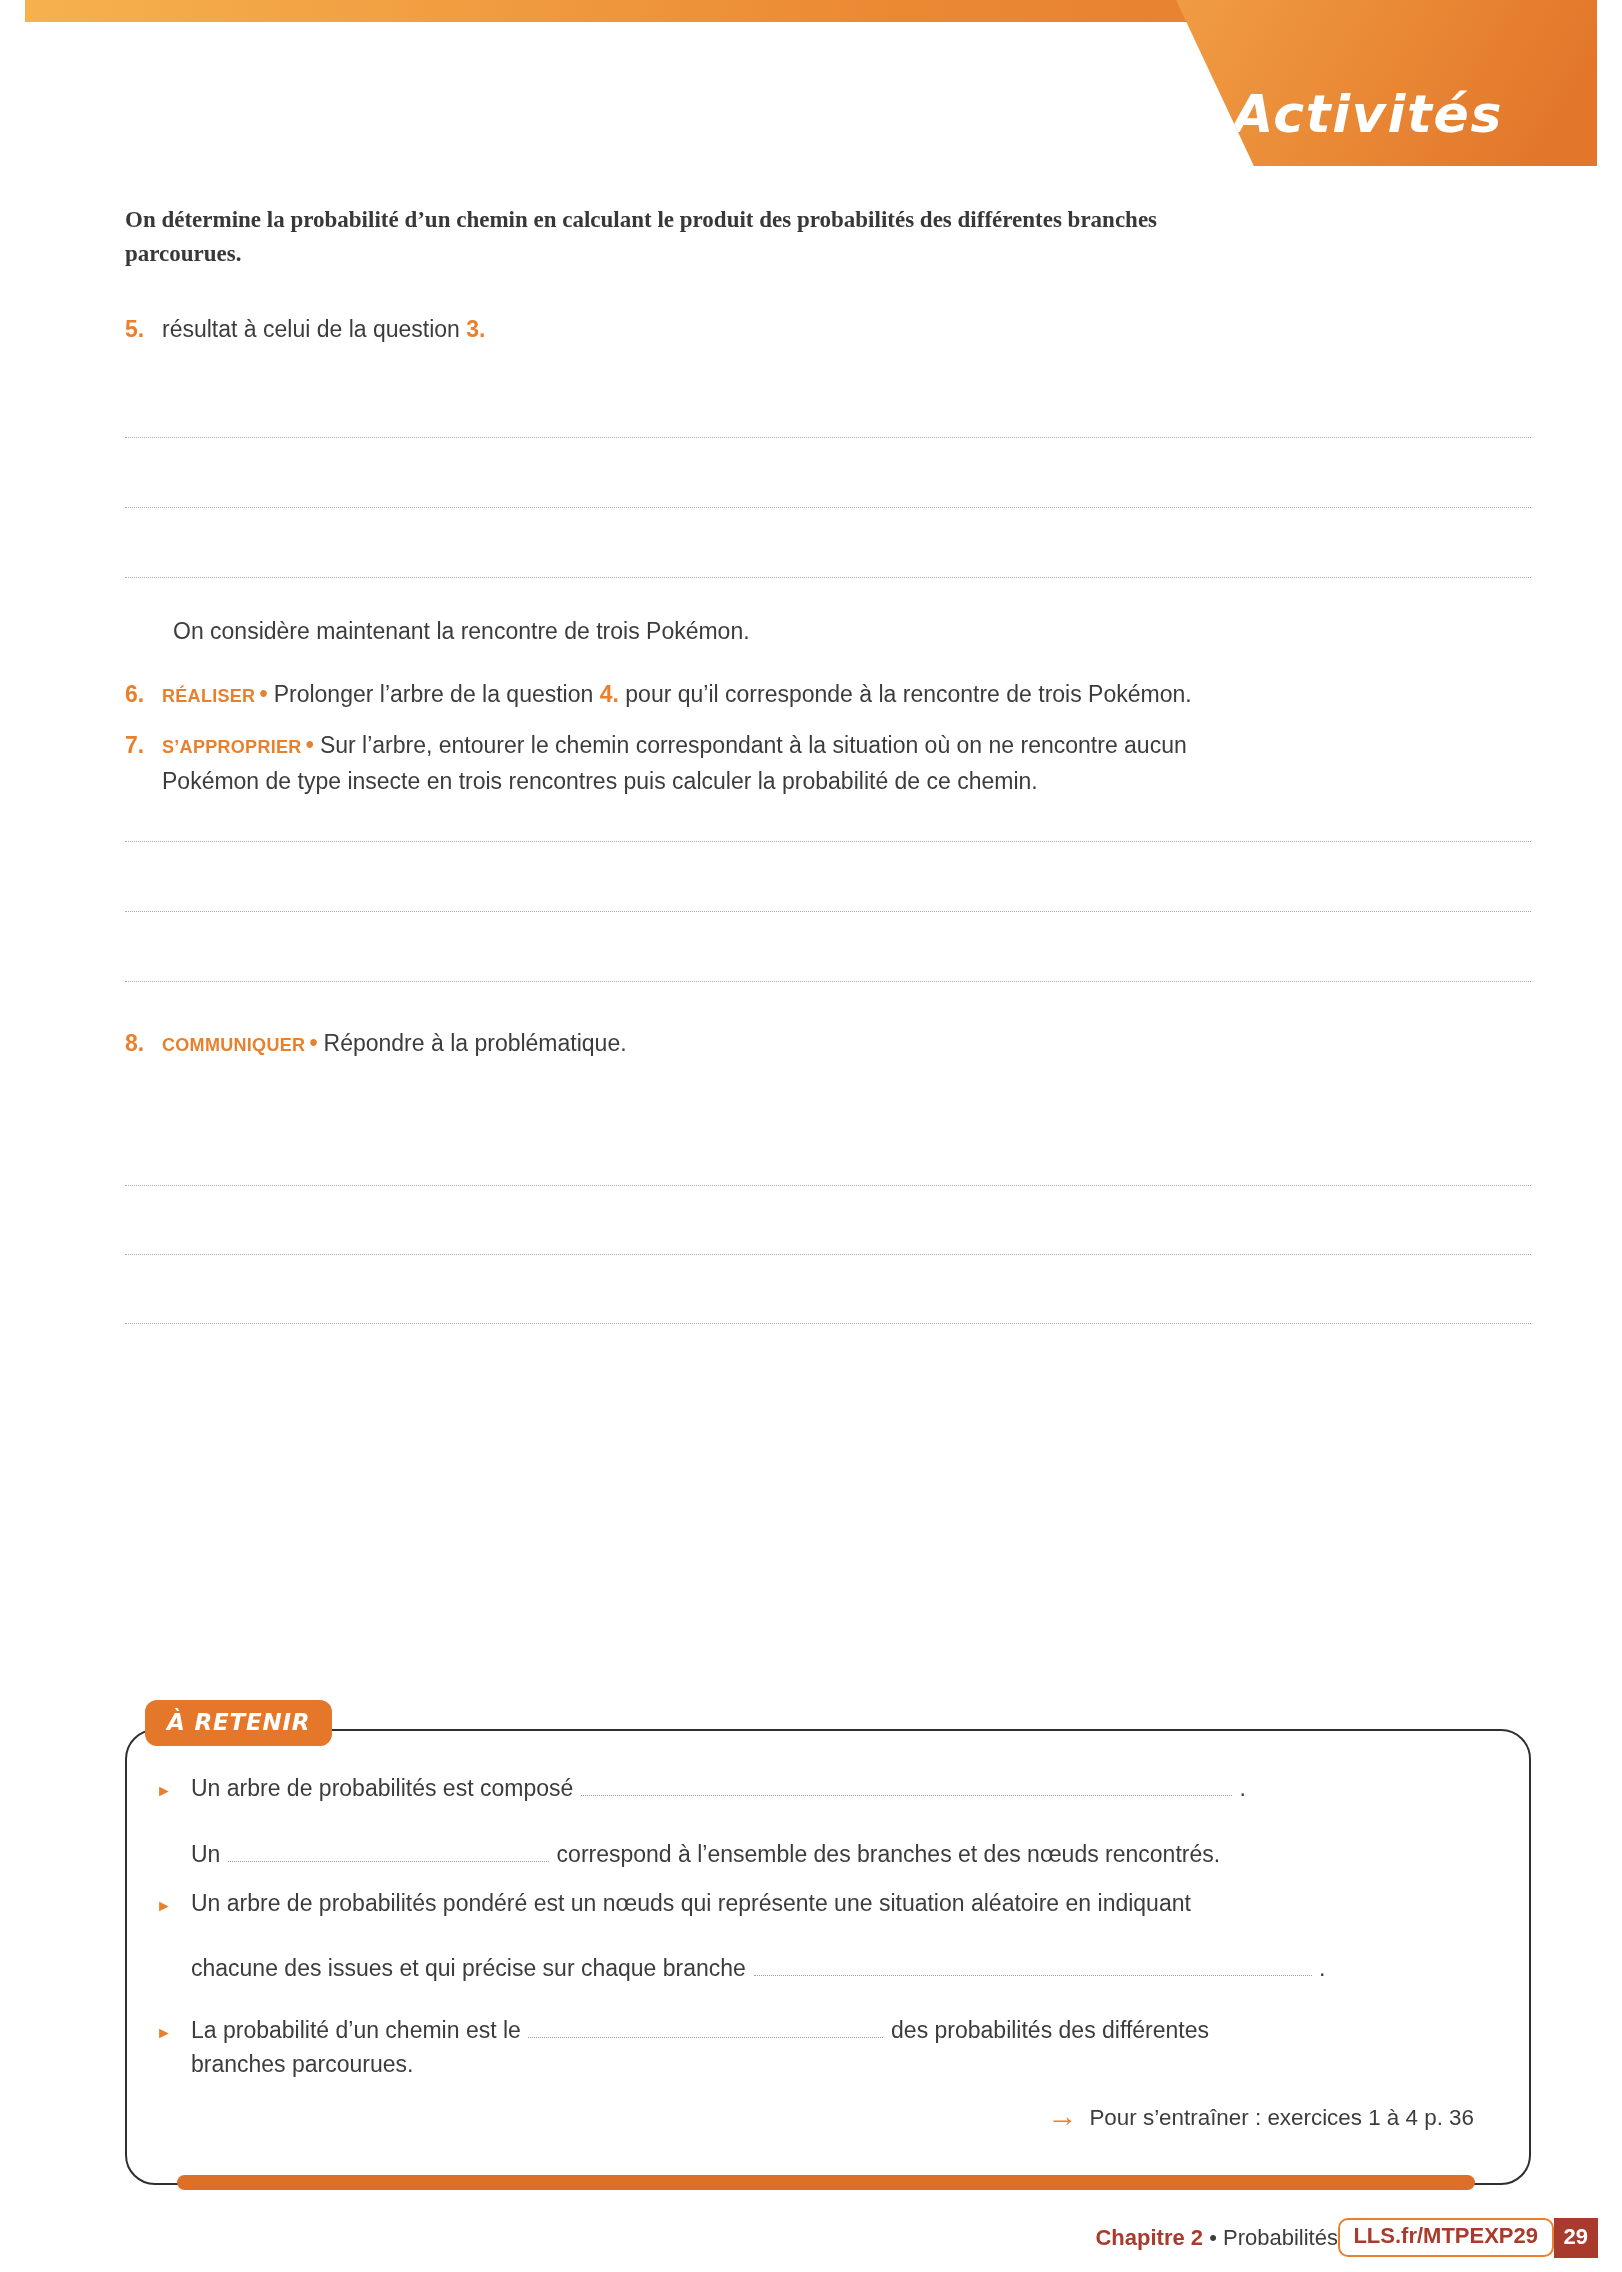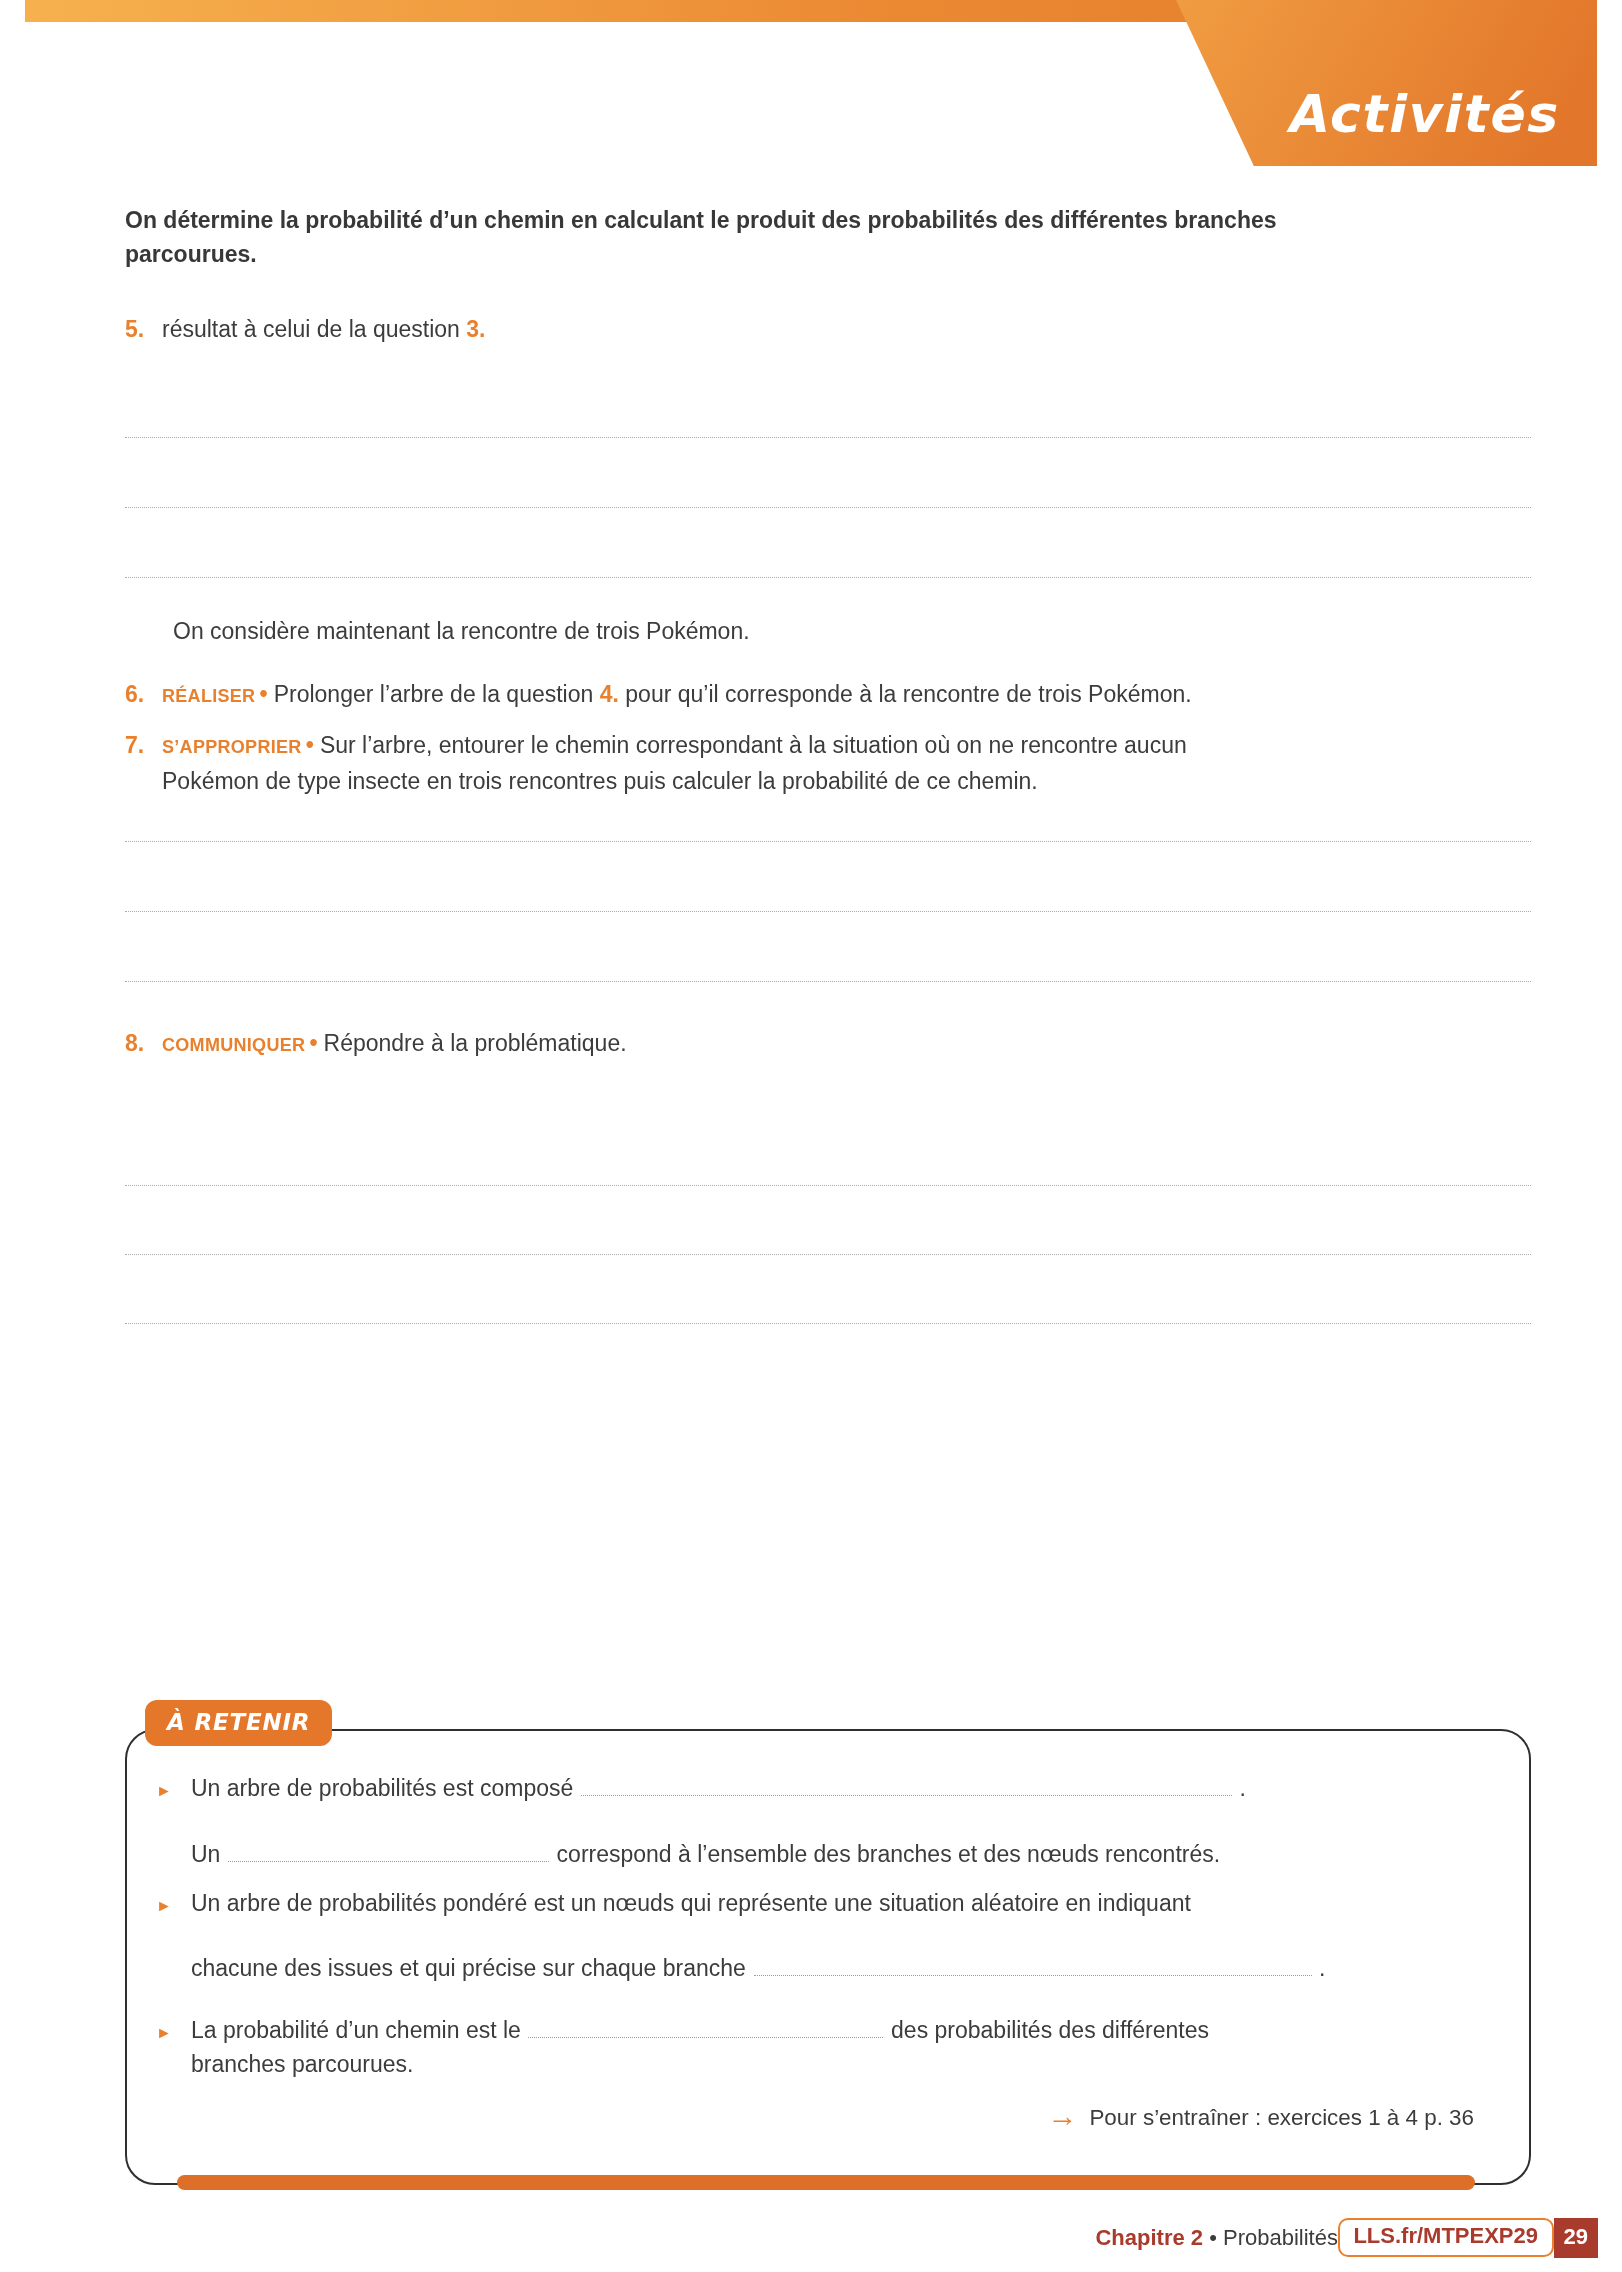--- a/index.html
+++ b/index.html
@@ -10,31 +10,31 @@
   }
   
   .top-strip {
     position:absolute; left:25px; top:0; width:1572px; height:22px;
     background:linear-gradient(90deg,#F6B14E 0%,#EB8933 55%,#E37A2B 100%);
   }
   .header-block {
     position:absolute; top:0; left:1176px; width:421px; height:166px;
     background:linear-gradient(120deg,#F09C42 0%,#E2762A 90%);
     clip-path:polygon(0 0,100% 0,100% 100%,18.5% 100%);
-    display:flex; align-items:flex-end; justify-content:flex-end;
+    display:flex; align-items:flex-end; justify-content:center;
     padding:0 37px 22px 0;
   }
   .header-title {
     color:#ffffff; font-size:52px; font-weight:bold; font-style:italic; letter-spacing:1.7px;
     font-family:"DejaVu Sans", sans-serif;
   }
   
   .intro {
     position:absolute; left:125px; top:203px; width:1318px;
-    font-weight:bold; font-size:23px; line-height:34px; color:#383838;
+    font-weight:bold; font-size:23px; line-height:34px; color:#383838;font-family:Liberation Serif, serif;
   }
   .line { display:block; }
   .question { position:absolute; left:125px; width:1335px; font-size:23px; line-height:34px; }
   .qnum { position:absolute; left:0; top:0; color:#E8802D; font-weight:bold; }
   .qbody { padding-left:37px; }
   .skill { color:#E8802D; font-weight:bold; font-size:18px; letter-spacing:0.3px; }
   .skill-sep { color:#E8802D; font-weight:bold; margin:0 6px 0 4.2px; }
   .qref { color:#E8802D; font-weight:bold; }
   .para { position:absolute; left:125px; width:1335px; font-size:23px; line-height:34px; }
   .ans { position:absolute; left:125px; width:1406px; height:0; border-top:1.7px dotted #ACACAC; }

